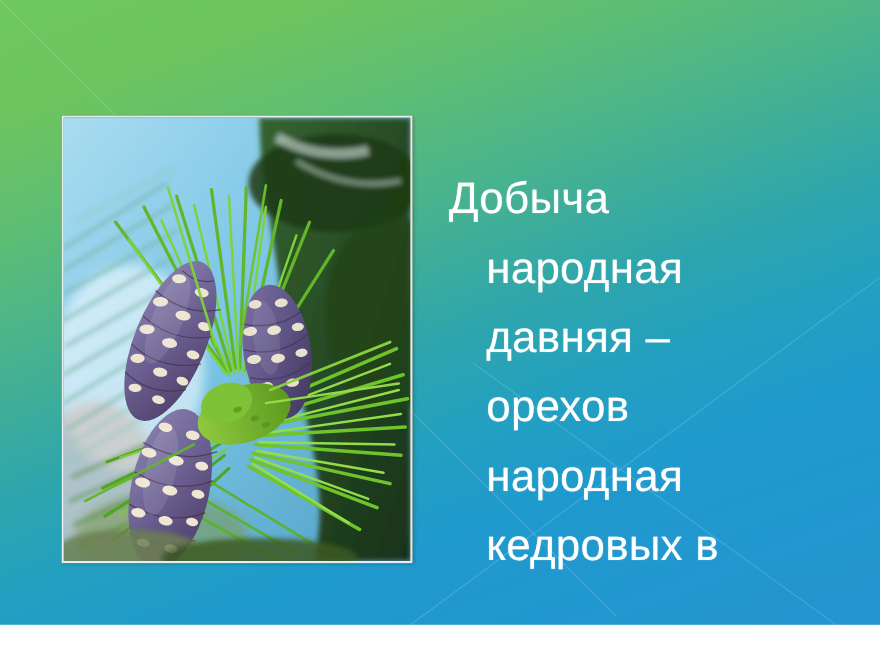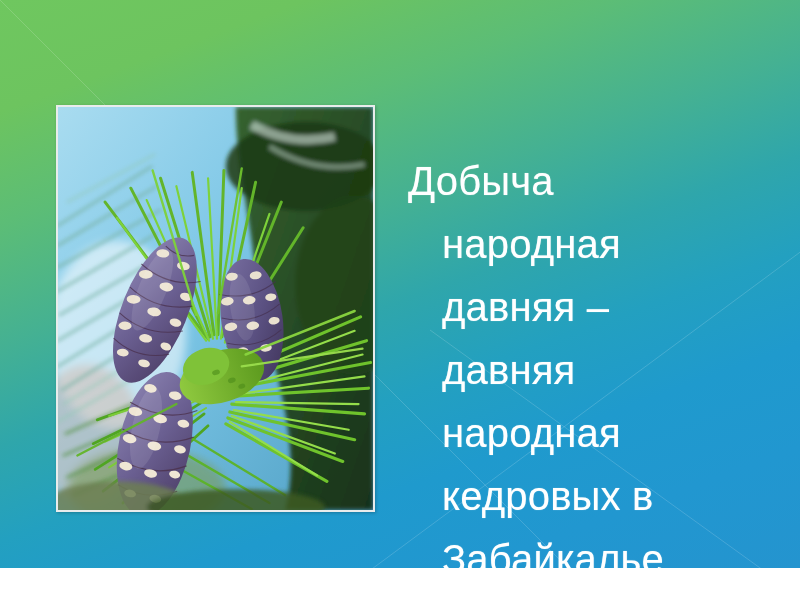--- a/index.html
+++ b/index.html
@@ -321,19 +321,18 @@
         <ellipse cx="60" cy="400" rx="70" ry="22" fill="#6d7f52"></ellipse>
         <ellipse cx="180" cy="404" rx="90" ry="18" fill="#3c5a22"></ellipse>
       </g>
     </svg>
   </div>
 
   <div class="caption">
     <span class="line">Добыча</span>
     <span class="line indent">народная</span>
     <span class="line indent">давняя –</span>
-    <span class="line indent">давняя</span>
+    <span class="line indent">орехов</span>
     <span class="line indent">народная</span>
     <span class="line indent">кедровых в</span>
-    <span class="line indent">Забайкалье</span>
   </div>
 
 </div>
 
 </body></html>

